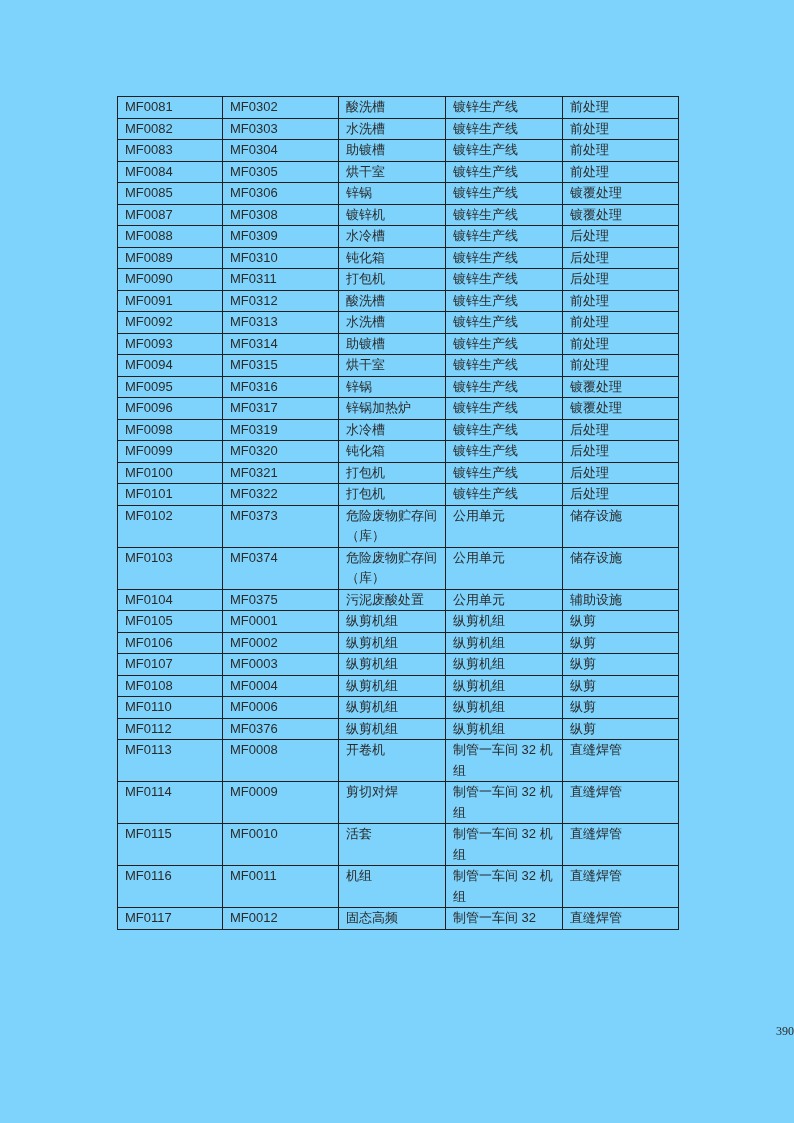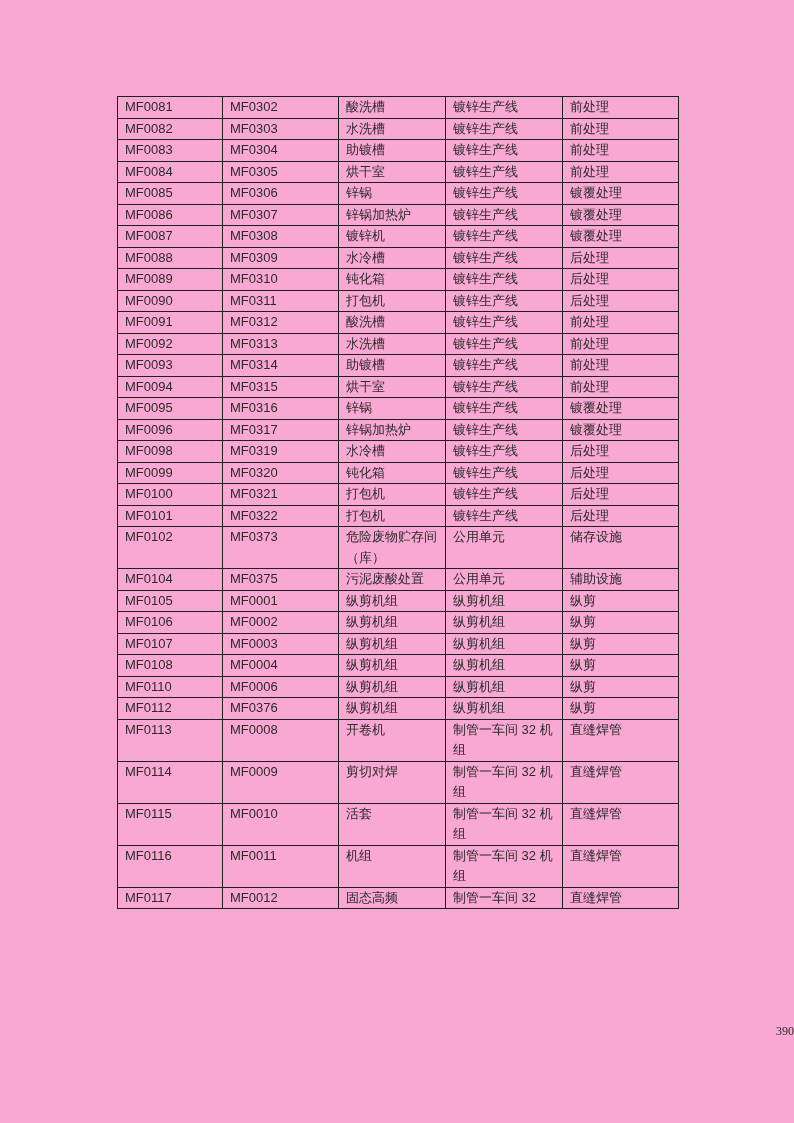--- a/index.html
+++ b/index.html
@@ -5,21 +5,21 @@
   html, body {
     margin: 0;
     padding: 0;
     background: #e8e8e8;
   }
   .page {
     position: relative;
     width: 794px;
     height: 1123px;
     margin: 0 auto;
-    background: #f9a8d4;
+    background: #7dd3fc;
     overflow: hidden;
     font-family: "Liberation Sans", "DejaVu Sans", sans-serif;
   }
   table.equipment-table {
     position: absolute;
     left: 117px;
     top: 96px;
     width: 561px;
     border-collapse: collapse;
     table-layout: fixed;
@@ -89,27 +89,20 @@
           <td>前处理</td>
         </tr>
         <tr>
           <td>MF0085</td>
           <td>MF0306</td>
           <td>锌锅</td>
           <td>镀锌生产线</td>
           <td>镀覆处理</td>
         </tr>
         <tr>
-          <td>MF0086</td>
-          <td>MF0307</td>
-          <td>锌锅加热炉</td>
-          <td>镀锌生产线</td>
-          <td>镀覆处理</td>
-        </tr>
-        <tr>
           <td>MF0087</td>
           <td>MF0308</td>
           <td>镀锌机</td>
           <td>镀锌生产线</td>
           <td>镀覆处理</td>
         </tr>
         <tr>
           <td>MF0088</td>
           <td>MF0309</td>
           <td>水冷槽</td>
@@ -201,20 +194,27 @@
           <td>后处理</td>
         </tr>
         <tr>
           <td>MF0102</td>
           <td>MF0373</td>
           <td>危险废物贮存间（库）</td>
           <td>公用单元</td>
           <td>储存设施</td>
         </tr>
         <tr>
+          <td>MF0103</td>
+          <td>MF0374</td>
+          <td>危险废物贮存间（库）</td>
+          <td>公用单元</td>
+          <td>储存设施</td>
+        </tr>
+        <tr>
           <td>MF0104</td>
           <td>MF0375</td>
           <td>污泥废酸处置</td>
           <td>公用单元</td>
           <td>辅助设施</td>
         </tr>
         <tr>
           <td>MF0105</td>
           <td>MF0001</td>
           <td>纵剪机组</td>

